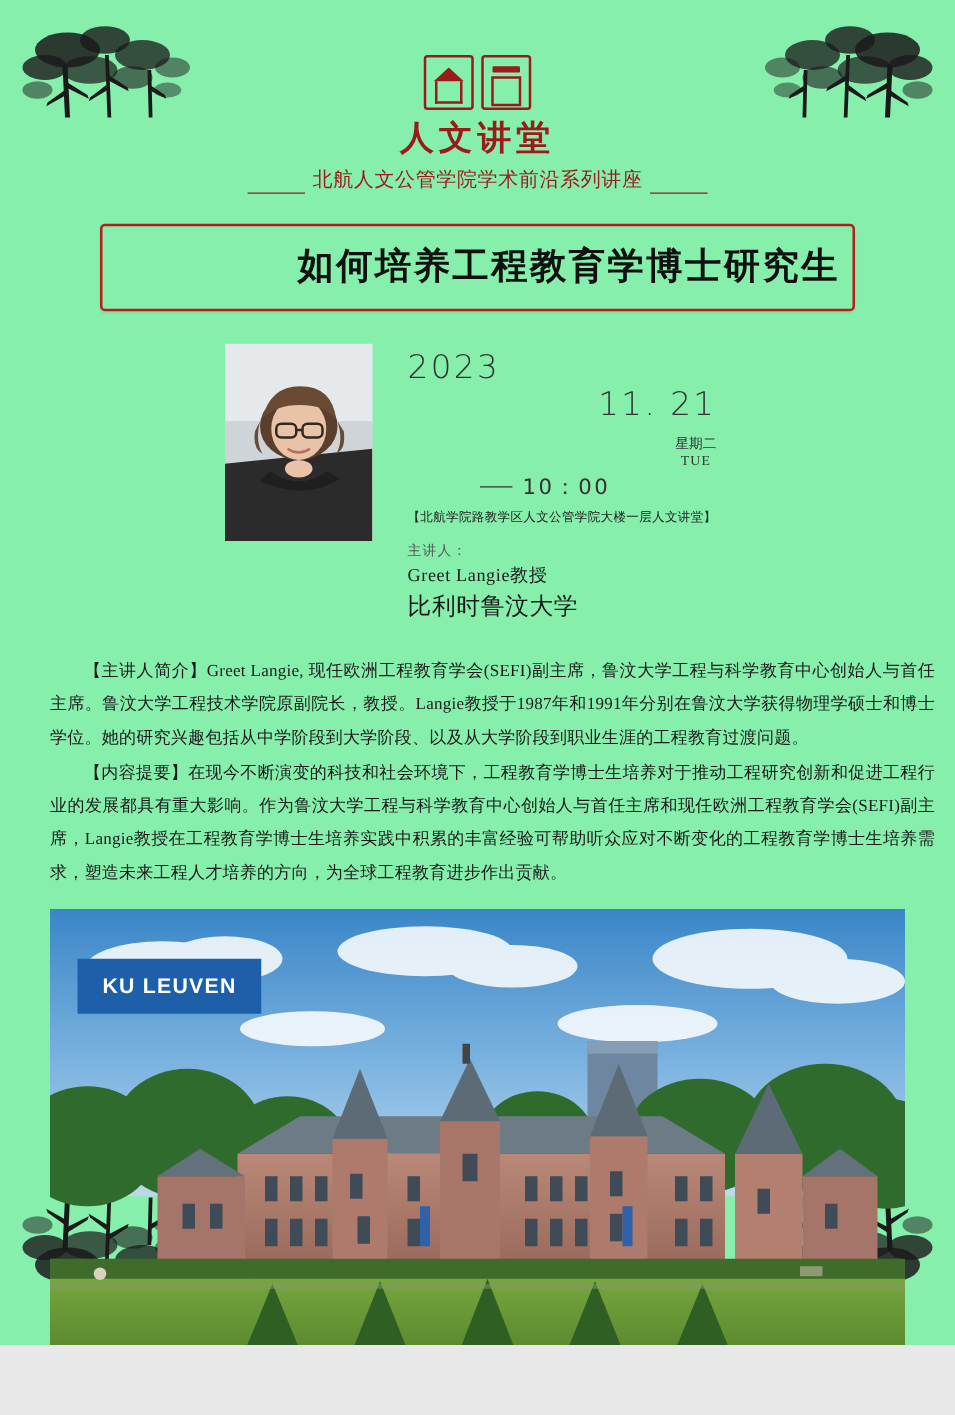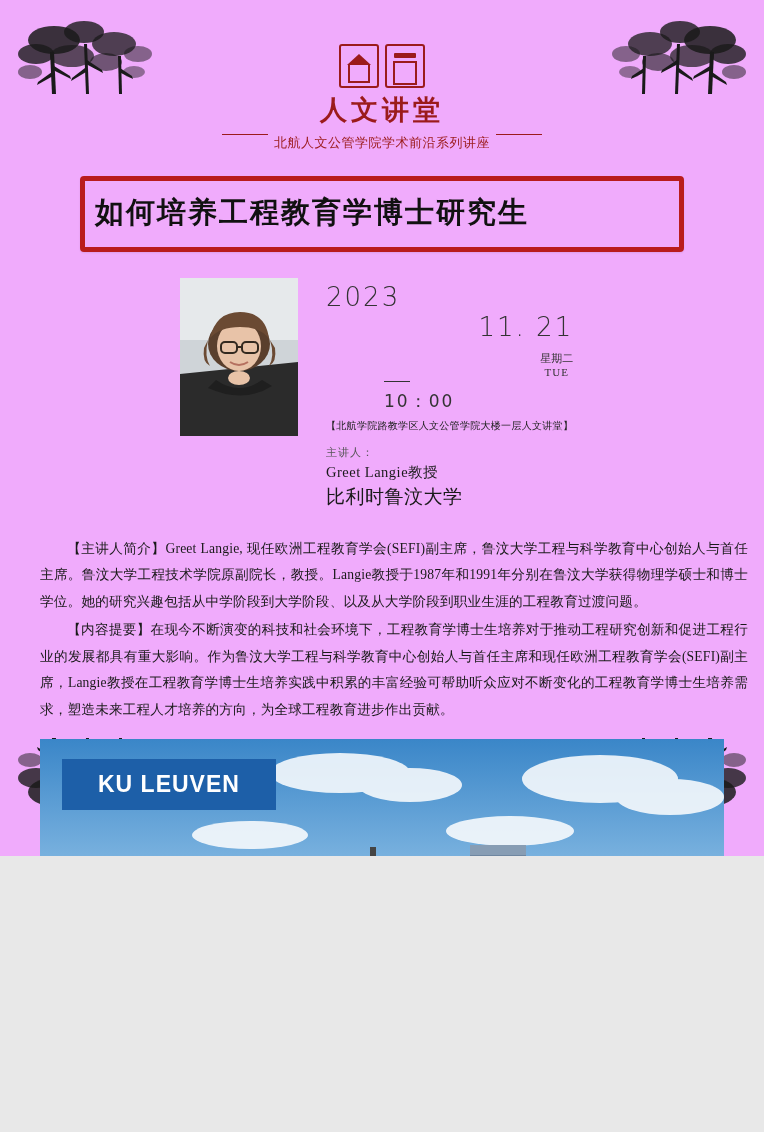--- a/index.html
+++ b/index.html
@@ -6,22 +6,22 @@
     margin: 0;
     padding: 0;
     background: #e8e8e8;
   }
   body {
     font-family: "Liberation Serif", serif;
   }
   .poster {
     position: relative;
     width: 764px;
-    height: 856px;
-    background: #f0abfc;
+    height: 1076px;
+    background: #86efac;
     overflow: hidden;
     margin: 0 auto;
     box-sizing: border-box;
   }
   
   .corner {
     position: absolute;
     width: 150px;
     height: 90px;
     pointer-events: none;
@@ -89,42 +89,42 @@
   }
   .brand-title {
     font-size: 27px;
     letter-spacing: 4px;
     color: #9b1b1b;
     font-weight: bold;
     font-family: "DejaVu Serif", serif;
     margin: 2px 0 6px 0;
   }
   .brand-sub {
-    font-size: 13px;
+    font-size: 16px;
     color: #9b1b1b;
     letter-spacing: 0.5px;
     display: flex;
-    align-items: flex-start;
+    align-items: flex-end;
     justify-content: center;
     gap: 6px;
   }
   .brand-sub .rule {
     display: inline-block;
     width: 46px;
     height: 1px;
     background: #9b1b1b;
   }
 
   
   .title-box {
     margin: 24px 80px 0 80px;
-    border: 5px solid #b91c1c;
+    border: 2px solid #b91c1c;
     border-radius: 4px;
     padding: 12px 10px 14px 10px;
-    text-align: left;
+    text-align: right;
     box-shadow: 0 1px 2px rgba(0,0,0,0.08);
   }
   .title-box .title {
     font-size: 29px;
     font-weight: bold;
     letter-spacing: 2px;
     color: #111;
     font-family: "DejaVu Serif", serif;
   }
 
@@ -172,24 +172,24 @@
   .weekday {
     font-size: 11px;
     line-height: 1.25;
     color: #333;
     text-align: center;
     padding-bottom: 3px;
   }
   .weekday .en { font-size: 11px; letter-spacing: 1px; }
   .time-row {
     display: flex;
+    align-items: center;
     gap: 8px;
     margin-top: -2px;
     padding-left: 58px;
-    flex-direction: column;
   }
   .time-row .dash {
     width: 26px; height: 1px; background: #333;
   }
   .time {
     font-size: 17px;
     letter-spacing: 2px;
     font-family: "DejaVu Sans", sans-serif;
     color: #333;
   }
@@ -233,28 +233,28 @@
   .photo {
     margin: 16px 40px 0 40px;
     height: 378px;
     position: relative;
     overflow: hidden;
   }
   .photo svg { position: absolute; inset: 0; width: 100%; height: 100%; }
   .ku-badge {
     position: absolute;
     left: 22px;
-    top: 20px;
+    top: 40px;
     background: #1d5fa8;
     color: #fff;
     font-family: "Liberation Sans", sans-serif;
     font-weight: bold;
-    font-size: 23px;
+    font-size: 17px;
     letter-spacing: 1px;
-    padding: 12px 36px;
+    padding: 12px 20px;
   }
 
   
   .host-wrap {
     margin-top: 16px;
     text-align: center;
     color: #1a1a1a;
   }
   .host-label { font-size: 15px; letter-spacing: 2px; }
   .host-name {

